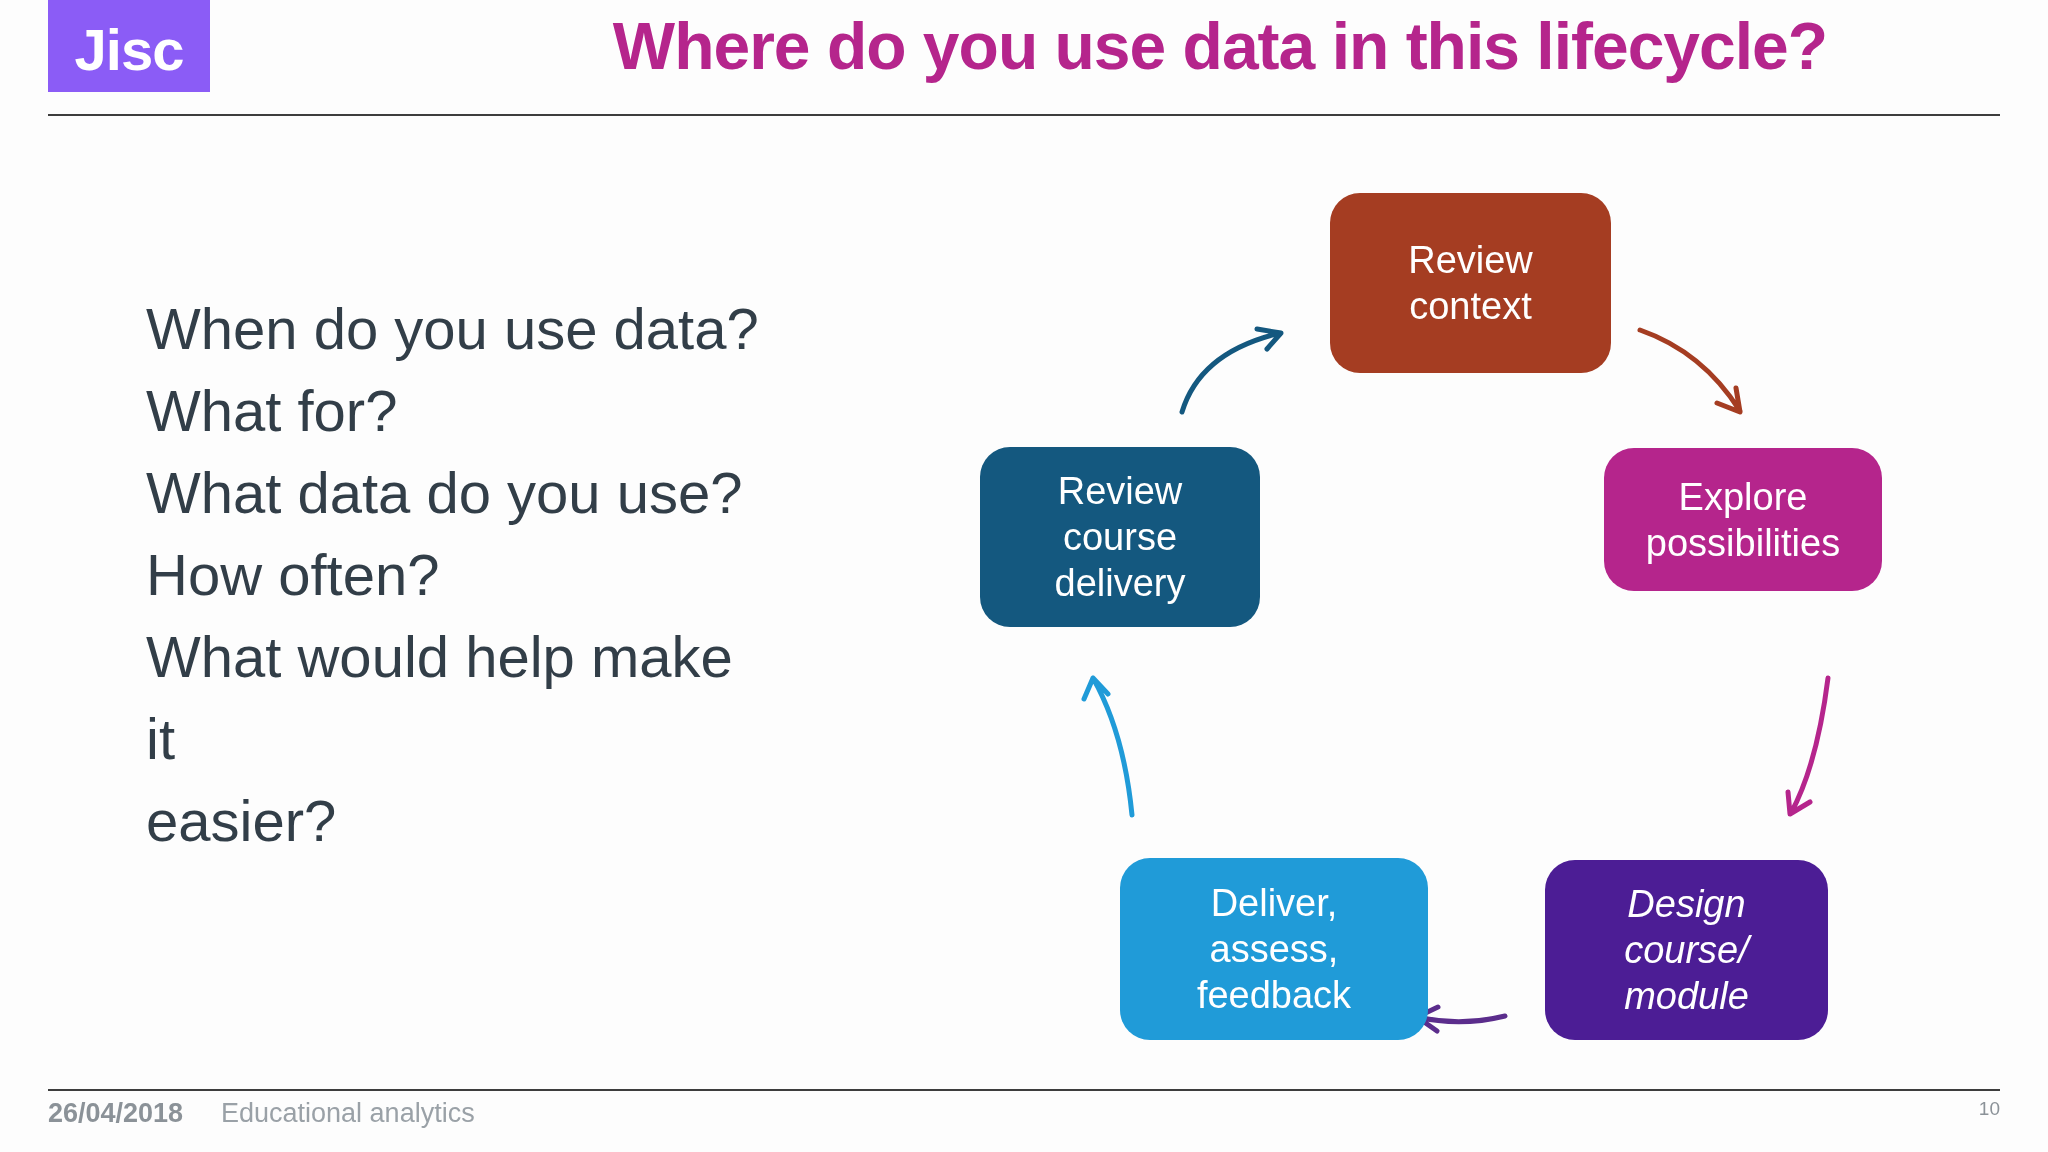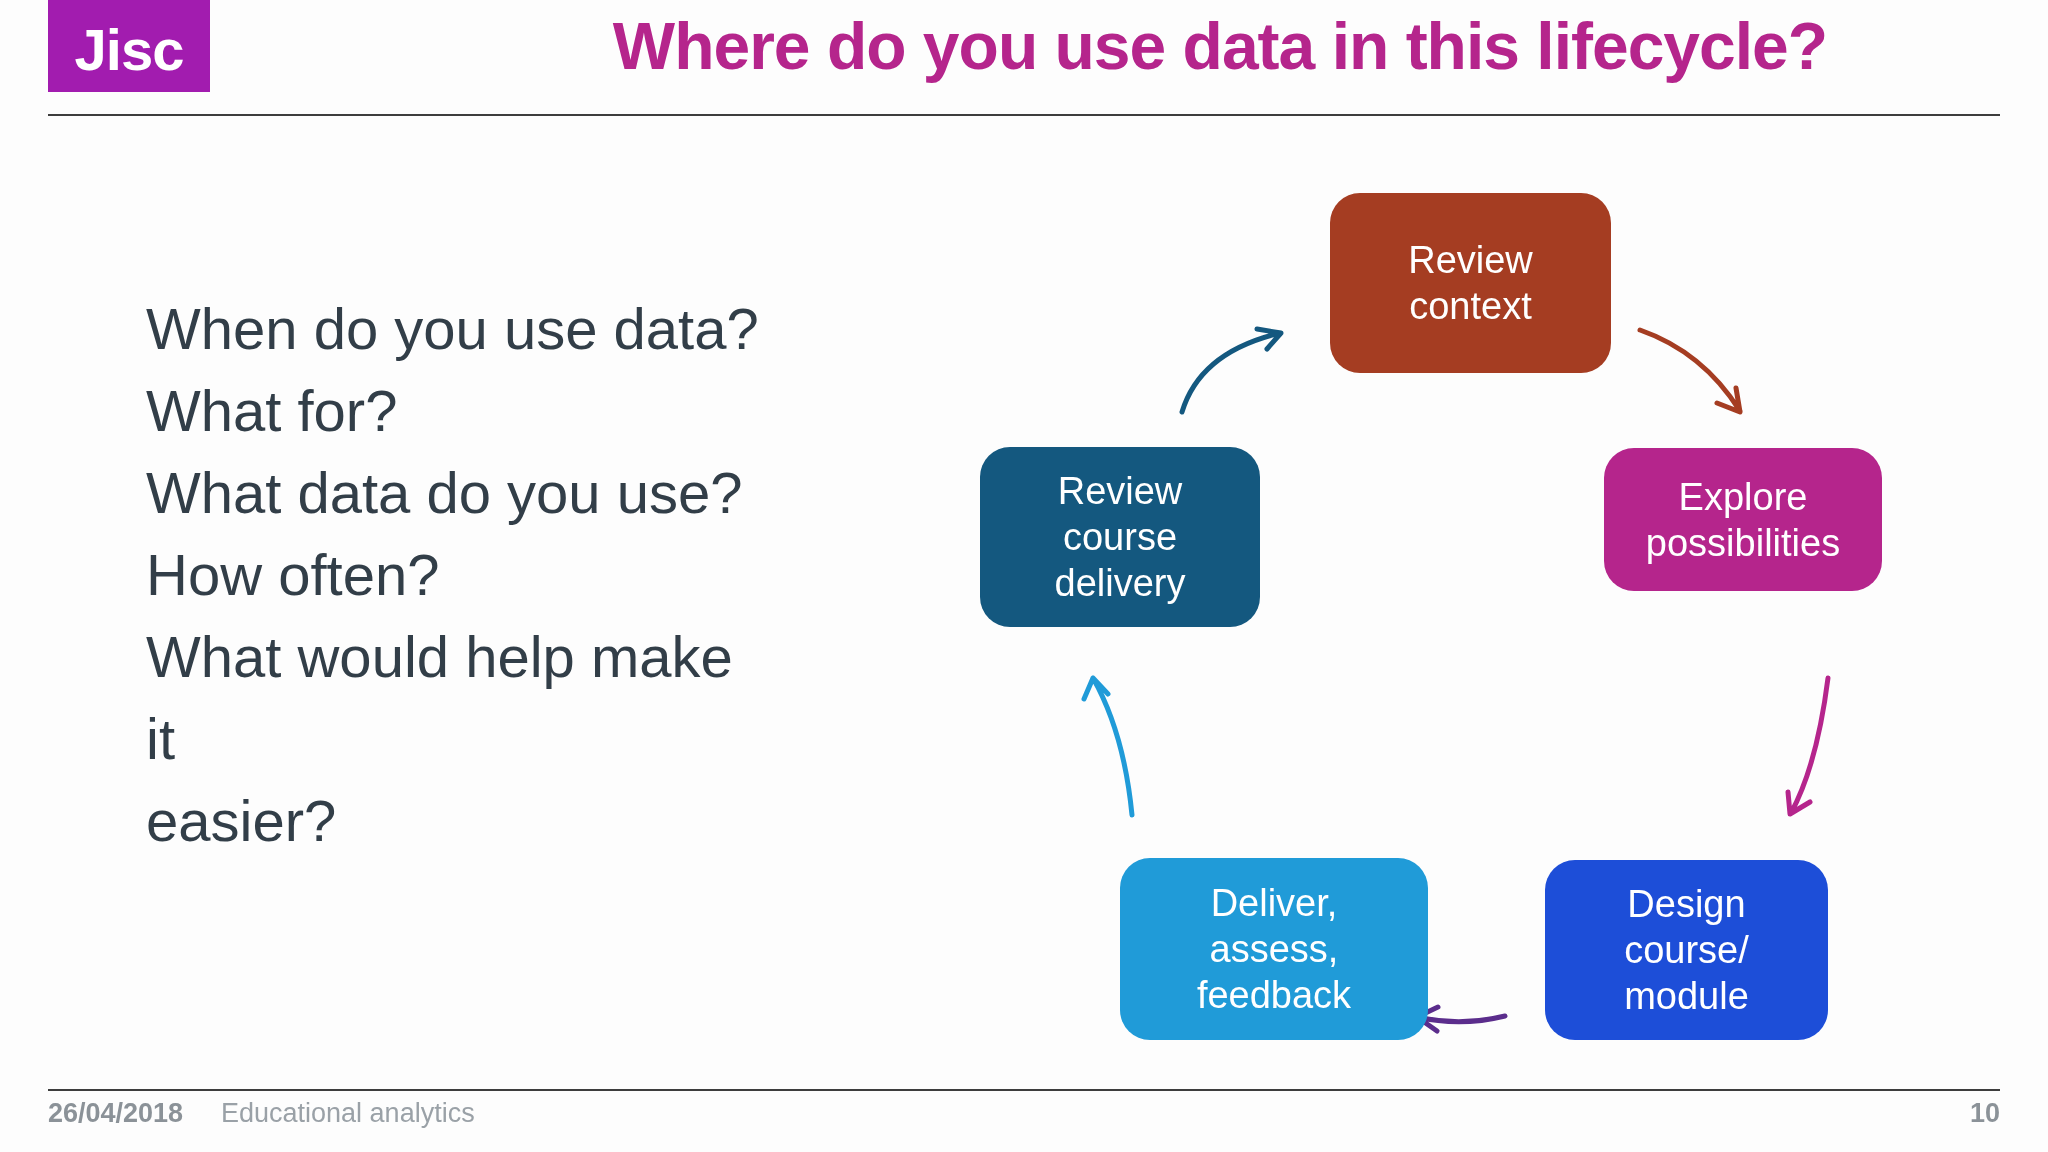--- a/index.html
+++ b/index.html
@@ -42,27 +42,27 @@
     position:absolute;left:0;top:0;width:2048px;height:1152px;pointer-events:none;
   }
   .arrows path{fill:none;stroke-width:5;stroke-linecap:round;stroke-linejoin:round;}
   .footer-date{
     position:absolute;left:48px;top:1098px;font-size:27px;font-weight:700;color:#8b9298;
   }
   .footer-label{
     position:absolute;left:212px;top:1098px;font-size:27px;font-weight:400;color:#9aa1a7;margin-left:9px;
   }
   .footer-page{
-    position:absolute;right:48px;top:1098px;font-size:27px;font-weight:700;color:#8b9298;
+    position:absolute;right:48px;top:1098px;font-size:19px;font-weight:400;color:#8b9298;
   }
 </style>
 </head>
 <body>
 
-<div class="logo" style="background: #a21caf;">Jisc</div>
+<div class="logo" style="background: #8b5cf6;">Jisc</div>
 
 <div class="title" style="color: rgb(181, 37, 140);">Where do you use data in this lifecycle?</div>
 
 <div class="rule top"></div>
 
 <div class="questions" style="color: rgb(50, 62, 72); margin-left: 40px;">
     <div>When do you use data?</div>
     <div>What for?</div>
     <div>What data do you use?</div>
     <div>How often?</div>
@@ -81,21 +81,21 @@
 <div id="box-review-context" class="cycle-box" style="background: rgb(165, 61, 34);">
     <div>Review</div>
     <div>context</div>
   </div>
 
 <div id="box-explore" class="cycle-box" style="background: rgb(181, 37, 140);">
     <div>Explore</div>
     <div>possibilities</div>
   </div>
 
-<div id="box-design" class="cycle-box" style="background: #1d4ed8;">
+<div id="box-design" class="cycle-box" style="background: #4c1d95; font-style: italic;">
     <div>Design</div>
     <div>course/</div>
     <div>module</div>
   </div>
 
 <div id="box-deliver" class="cycle-box" style="background: rgb(32, 155, 216);">
     <div>Deliver,</div>
     <div>assess,</div>
     <div>feedback</div>
   </div>

